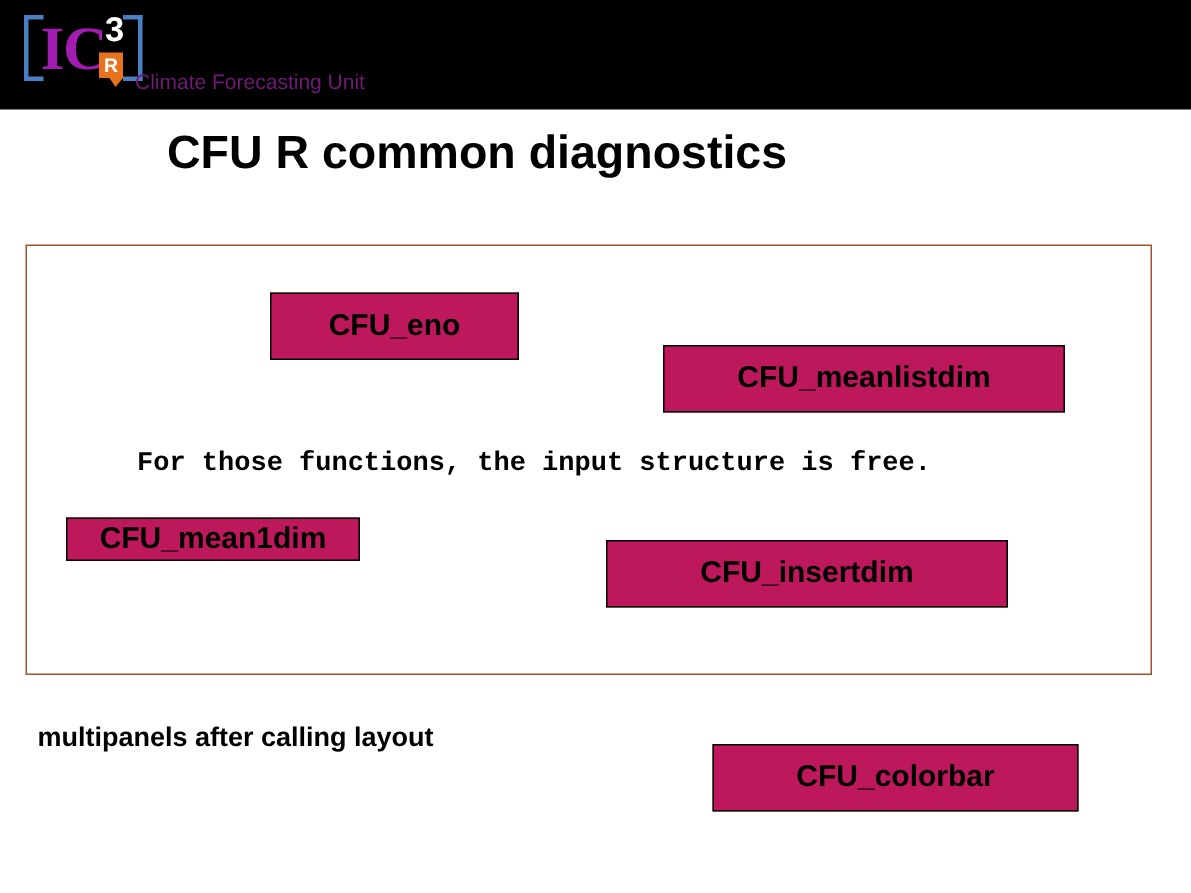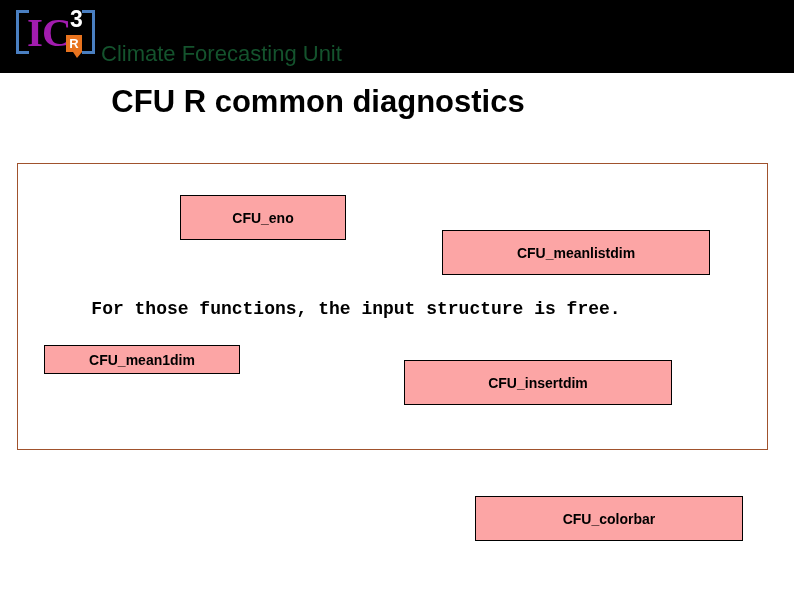--- a/index.html
+++ b/index.html
@@ -102,26 +102,26 @@
     font-family: "Liberation Sans", sans-serif;
     font-size: 13px;
     font-weight: bold;
     color: #ffffff;
     line-height: 17px;
   }
 
   
   #header-title {
     position: absolute;
-    left: 101px;
+    left: 90px;
     top: 44px;
     font-family: "Liberation Sans", sans-serif;
-    font-size: 22px;
+    font-size: 14px;
     font-weight: normal;
-    color: #14532d;
+    color: #701a75;
     line-height: 20px;
     white-space: nowrap;
   }
 
   
   #slide-title {
     position: absolute;
     left: 0;
     top: 83px;
     width: 636px;
@@ -143,37 +143,37 @@
     height: 287px;
     box-sizing: border-box;
     border: 1px solid #a0522d;
     background: #ffffff;
   }
 
   
   .fn-box {
     position: absolute;
     box-sizing: border-box;
-    background: #fca5a5;
+    background: #be185d;
     border: 1px solid #000000;
     display: flex;
     align-items: center;
     justify-content: center;
     font-family: "Liberation Sans", sans-serif;
-    font-size: 14px;
+    font-size: 20px;
     font-weight: bold;
     color: #000000;
     white-space: nowrap;
   }
 
   #fn-box-eno          { left: 180px; top: 195px; width: 166px; height: 45px; }
   #fn-box-meanlistdim  { left: 442px; top: 230px; width: 268px; height: 45px; }
   #fn-box-mean1dim     { left:  44px; top: 345px; width: 196px; height: 29px; }
   #fn-box-insertdim    { left: 404px; top: 360px; width: 268px; height: 45px; }
-  #fn-box-colorbar     { left: 475px; top: 496px; width: 268px; height: 45px; }
+  #fn-box-colorbar     { left: 475px; top: 496px; width: 244px; height: 45px; }
 
   
   #note-free {
     position: absolute;
     left: 0;
     top: 297px;
     width: 712px;
     text-align: center;
     font-family: Liberation Mono, monospace;
     font-size: 18px;
@@ -218,13 +218,14 @@
 
 <div id="fn-box-eno" class="fn-box">CFU_eno</div>
 <div id="fn-box-meanlistdim" class="fn-box">CFU_meanlistdim</div>
 <div id="fn-box-mean1dim" class="fn-box">CFU_mean1dim</div>
 <div id="fn-box-insertdim" class="fn-box">CFU_insertdim</div>
 <div id="fn-box-colorbar" class="fn-box">CFU_colorbar</div>
 
 <div id="note-free">For those functions, the input structure is free.</div>
 
 <div id="note-colorbar">
+  <span>multipanels after calling layout</span>
 </div>
 
 </body></html>

